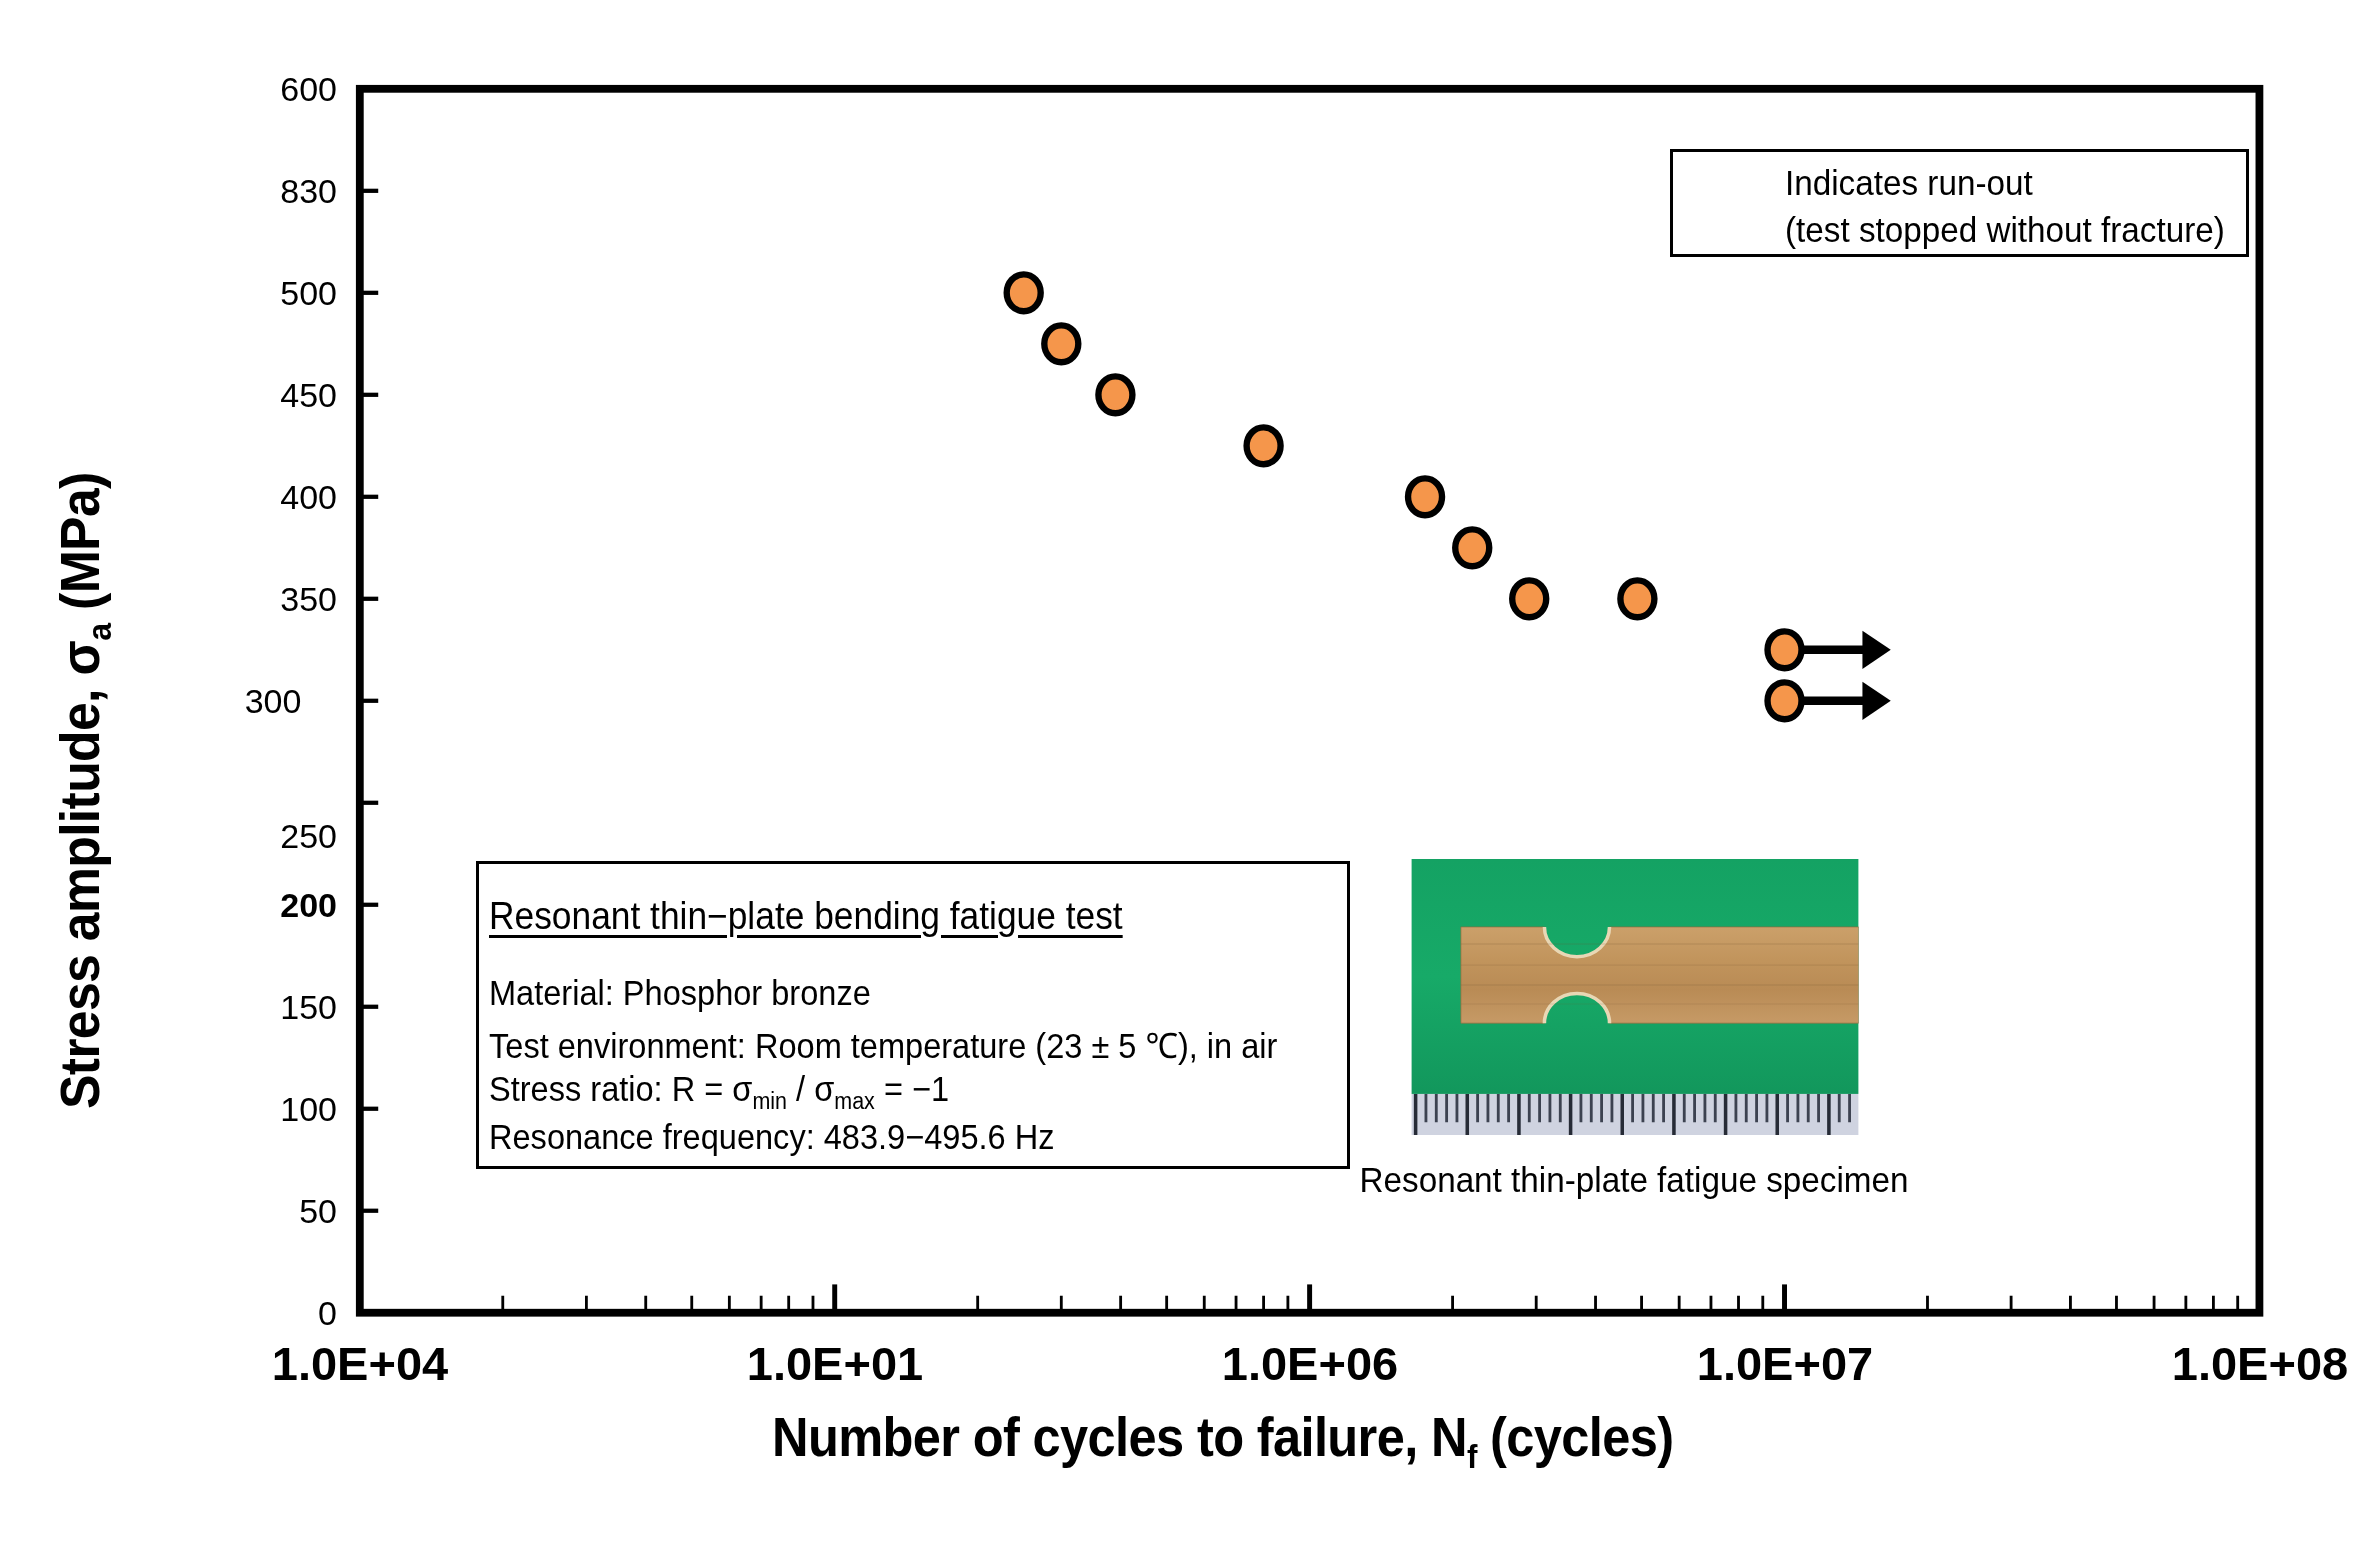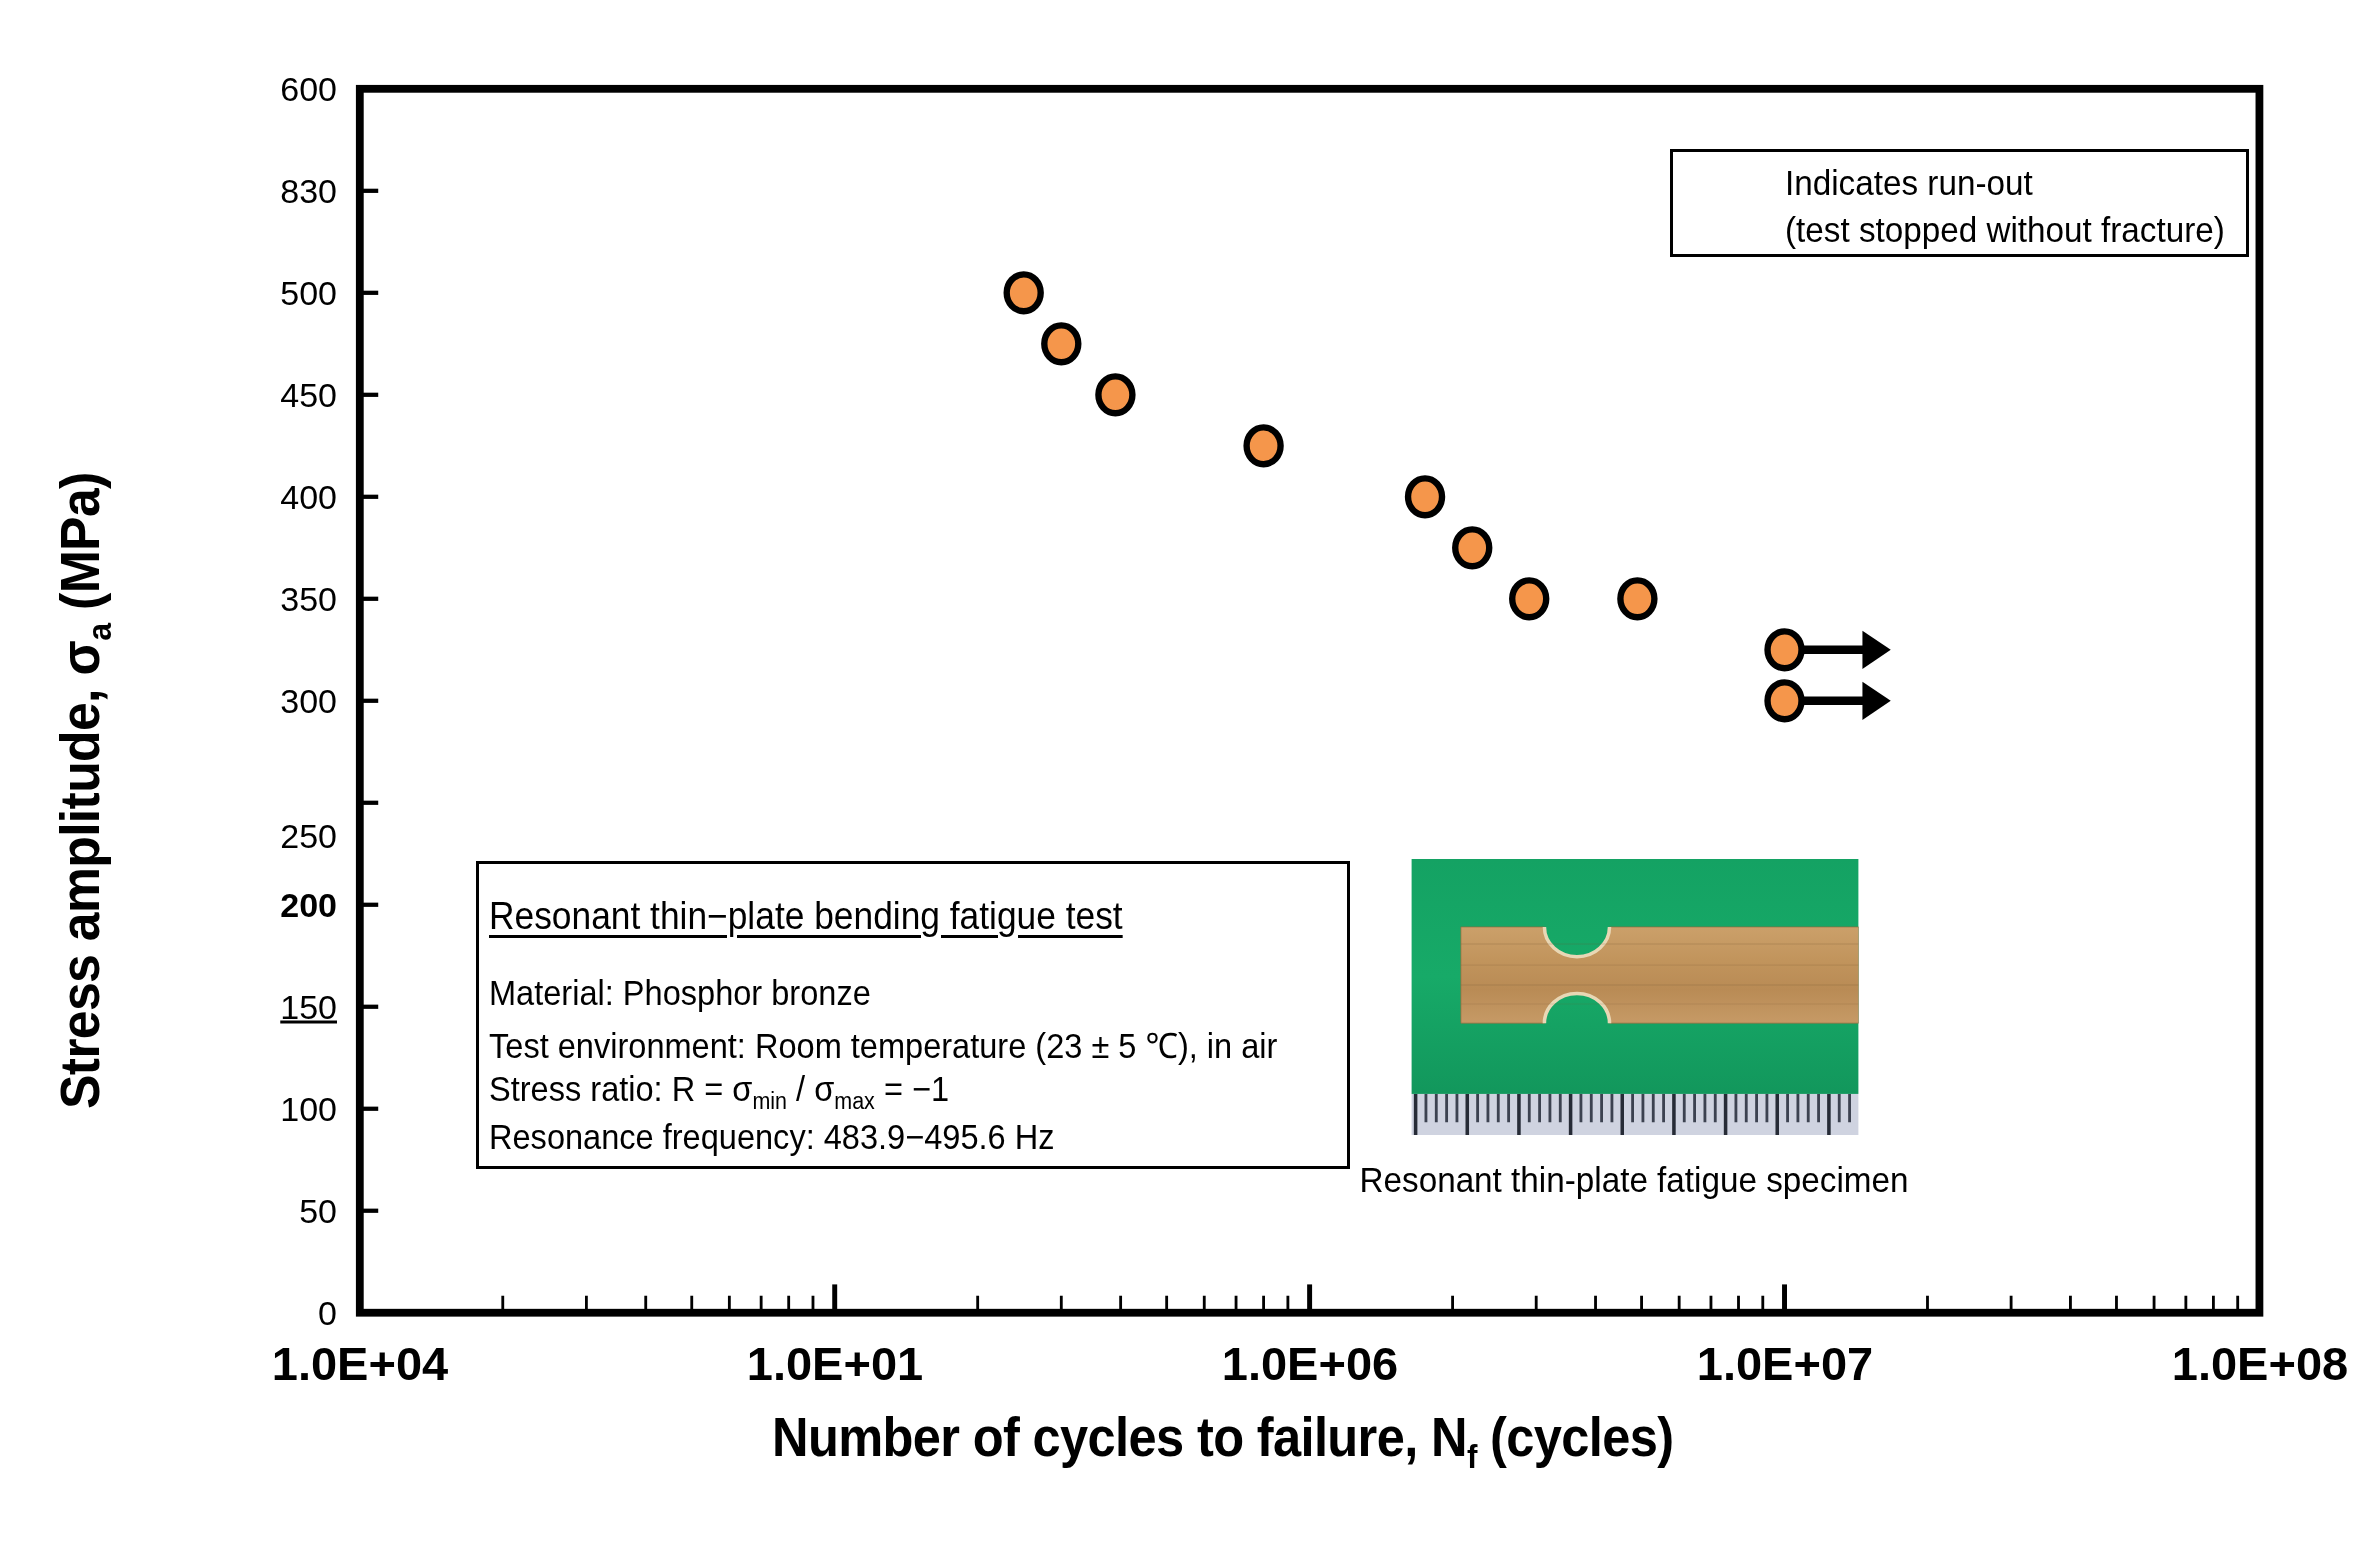--- a/index.html
+++ b/index.html
@@ -235,24 +235,24 @@
     <g id="legend-arrow">
       <line x1="2388" y1="258" x2="2478" y2="258" stroke="#000" stroke-width="9"></line>
       <polygon points="2470,242 2512,258 2470,274" fill="#000"></polygon>
     </g>
   </svg>
 
   <div id="ytick-labels">
       <div class="ytick-label" style="left: 209px; top: 1313px;">0</div>
       <div class="ytick-label" style="left: 209px; top: 1211px;">50</div>
       <div class="ytick-label" style="left: 209px; top: 1109px;">100</div>
-      <div class="ytick-label" style="left: 209px; top: 1007px; text-decoration: underline;">150</div>
+      <div class="ytick-label" style="left: 209px; top: 1007px;">150</div>
       <div class="ytick-label" style="left: 209px; top: 905px; font-weight: bold;">200</div>
       <div class="ytick-label" style="left: 209px; top: 803px; margin-top: 33px;">250</div>
-      <div class="ytick-label" style="left: 209px; top: 701px;">300</div>
+      <div class="ytick-label" style="left: 209px; top: 701px; text-align: center;">300</div>
       <div class="ytick-label" style="left: 209px; top: 599px;">350</div>
       <div class="ytick-label" style="left: 209px; top: 497px;">400</div>
       <div class="ytick-label" style="left: 209px; top: 395px;">450</div>
       <div class="ytick-label" style="left: 209px; top: 293px;">500</div>
       <div class="ytick-label" style="left: 209px; top: 191px;">830</div>
       <div class="ytick-label" style="left: 209px; top: 89px;">600</div>
     </div>
 
   <div id="xtick-labels">
       <div class="xtick-label" style="left: 360px; top: 1336px;">1.0E+04</div>

